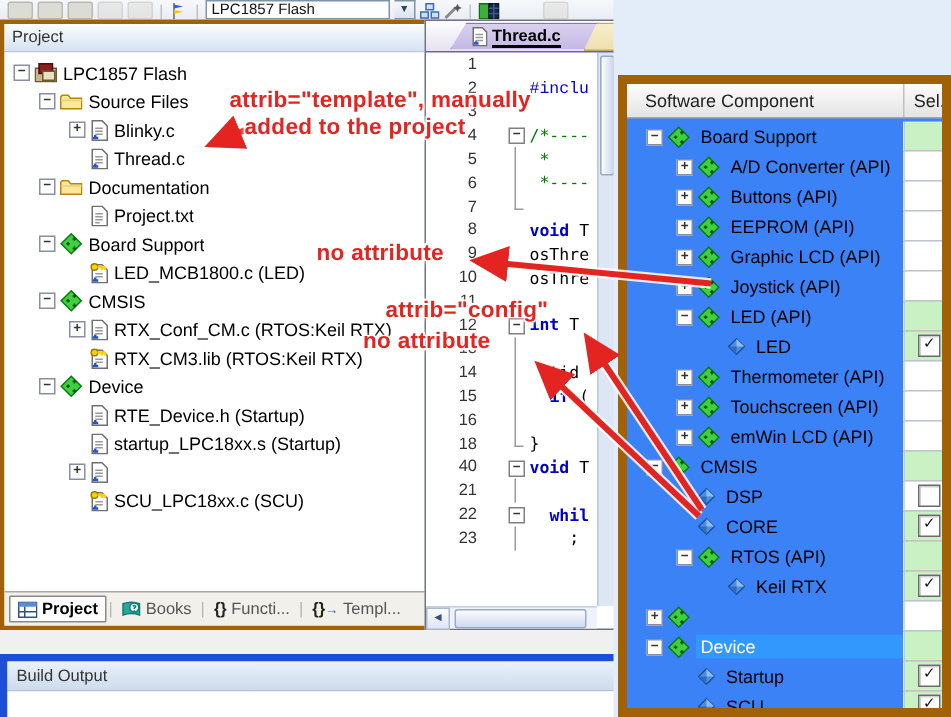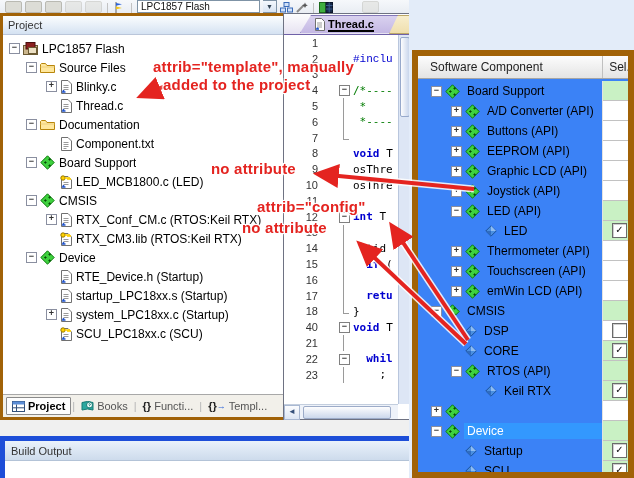--- a/index.html
+++ b/index.html
@@ -202,21 +202,21 @@
         </div>
         <div class="trow">
           <span style="width: 43px; flex: 0 0 auto;"></span>
           <span class="exsp"></span>
           <span class="ticon">
             <svg width="12" height="14">
               <path d="M1.5 0.5 h6.5 l3.5 3.5 v9.5 h-10 z" fill="#fff" stroke="#707070"></path>
               <path d="M3.5 5.5h5M3.5 7.5h5M3.5 9.5h5M3.5 11.5h3" stroke="#9a9a9a"></path>
             </svg>
           </span>
-          <span class="tlabel">Component.txt</span>
+          <span class="tlabel">Project.txt</span>
         </div>
         <div class="trow">
           <span style="width: 23px; flex: 0 0 auto;"></span>
           <span class="expand">−</span>
           <span class="ticon">
             <svg width="15" height="15">
               <polygon points="7.5,0.8 14.2,7.5 7.5,14.2 0.8,7.5" fill="#3ed13e" stroke="#0c7a0c"></polygon>
               <path d="M4.2 7.5 h2.4 M5.4 6.3 v2.4 M8.4 4.4 h2.4 M9.6 3.2 v2.4 M8.4 10.6 h2.4 M9.6 9.4 v2.4" stroke="#064a06"></path>
             </svg>
           </span>
@@ -311,21 +311,20 @@
         <div class="trow">
           <span style="width: 43px; flex: 0 0 auto;"></span>
           <span class="expand">+</span>
           <span class="ticon">
             <svg width="12" height="14">
               <path d="M1.5 0.5 h6.5 l3.5 3.5 v9.5 h-10 z" fill="#fff" stroke="#707070"></path>
               <path d="M3.5 5.5h5M3.5 7.5h5M3.5 9.5h5" stroke="#9a9a9a"></path>
               <path d="M2 12 l3.5 0 M3.5 10 v2" stroke="#2255cc" stroke-width="1.6"></path>
             </svg>
           </span>
-          <span class="tlabel">system_LPC18xx.c (Startup)</span>
         </div>
         <div class="trow">
           <span style="width: 43px; flex: 0 0 auto;"></span>
           <span class="exsp"></span>
           <span class="ticon">
             <svg width="12" height="14">
               <path d="M1.5 1.5 h6.5 l3.5 3.5 v8.5 h-10 z" fill="#fff" stroke="#707070"></path>
               <path d="M3.5 7.5h5M3.5 9.5h5" stroke="#9a9a9a"></path>
               <circle cx="3" cy="3" r="2.2" fill="#ffd000" stroke="#9a7c00"></circle>
               <path d="M5 3 h5 M8 3 v2 M10 3 v2" stroke="#ffd000" stroke-width="1.6"></path>
@@ -480,27 +479,20 @@
             <span class="fline"></span>
           </span>
           <span class="ecodetext"><span class="pl">  </span><span class="kw">if</span><span class="pl"> (</span></span>
         </div>
         <div class="eline">
           <span class="enum">16</span>
           <span class="efold">
             <span class="fline"></span>
           </span>
           <span class="ecodetext"></span>
-        </div>
-        <div class="eline">
-          <span class="enum">17</span>
-          <span class="efold">
-            <span class="fline"></span>
-          </span>
-          <span class="ecodetext"><span class="pl">  </span><span class="kw">retu</span></span>
         </div>
         <div class="eline">
           <span class="enum">18</span>
           <span class="efold">
             <span class="fend"></span>
           </span>
           <span class="ecodetext"><span class="pl">}</span></span>
         </div>
         <div class="eline">
           <span class="enum">40</span>

